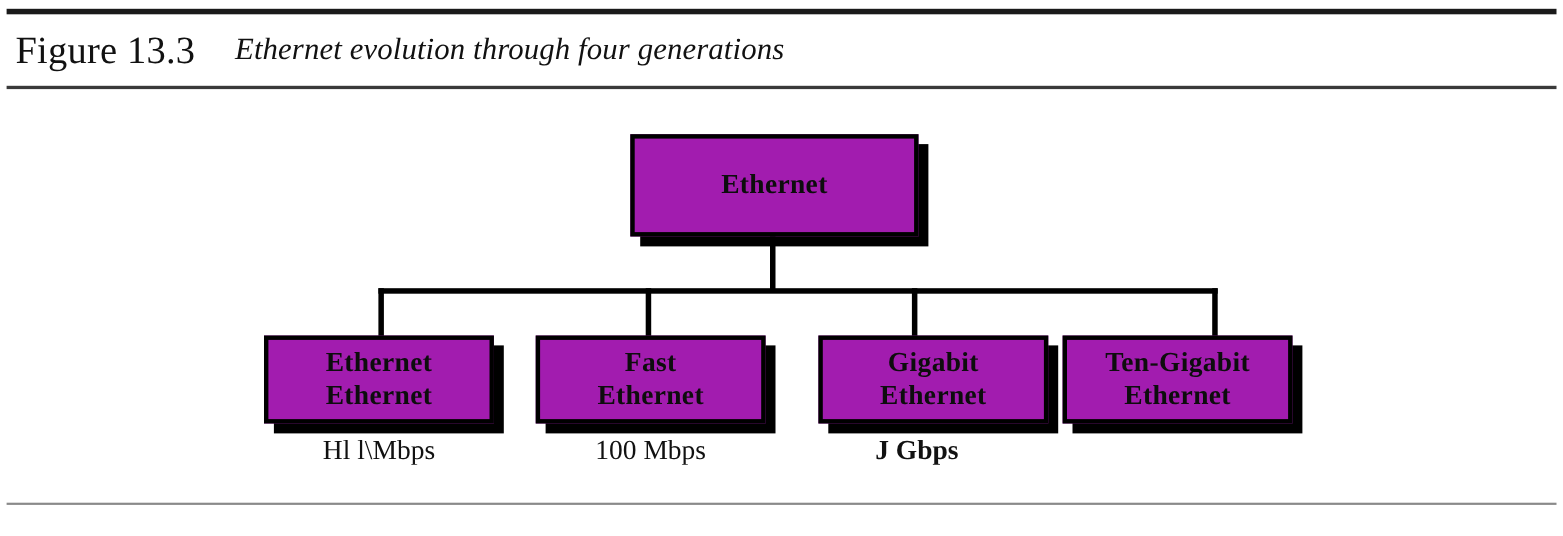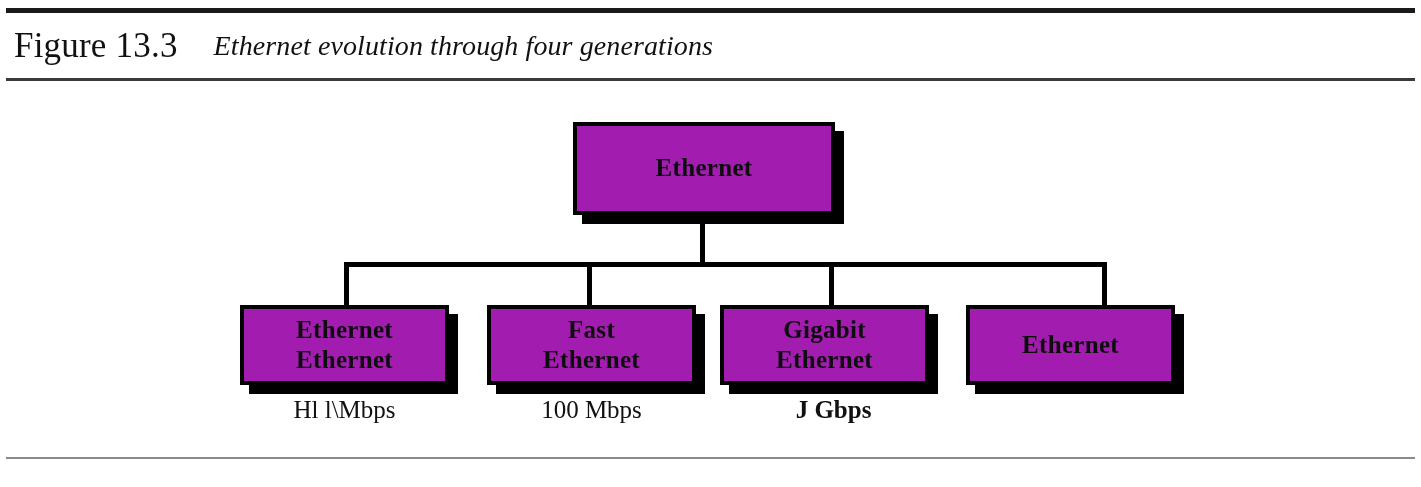--- a/index.html
+++ b/index.html
@@ -145,26 +145,27 @@
     <div class="node" style="left:240px; top:305px; width:209px; height:80px;">
       <span class="node-line">Ethernet</span>
       <span class="node-line">Ethernet</span>
     </div>
 
     <div class="node" style="left:487px; top:305px; width:209px; height:80px;">
       <span class="node-line">Fast</span>
       <span class="node-line">Ethernet</span>
     </div>
 
-    <div class="node" style="left:720px; top:305px; width:209px; height:80px;">
+    <div class="node" style="left:744px; top:305px; width:209px; height:80px;">
       <span class="node-line">Gigabit</span>
       <span class="node-line">Ethernet</span>
     </div>
 
     <div class="node" style="left:966px; top:305px; width:209px; height:80px;">
+      <span class="node-line">Ten-Gigabit</span>
       <span class="node-line">Ethernet</span>
     </div>
 
     <div class="speed" style="left:240px; top:396px; width:209px;">Hl l\Mbps</div>
     <div class="speed" style="left:487px; top:396px; width:209px;">100 Mbps</div>
     <div class="speed bold" style="left:729px; top:396px; width:209px;">J Gbps</div>
 
   </div>
 
   <div class="rule-bottom"></div>

